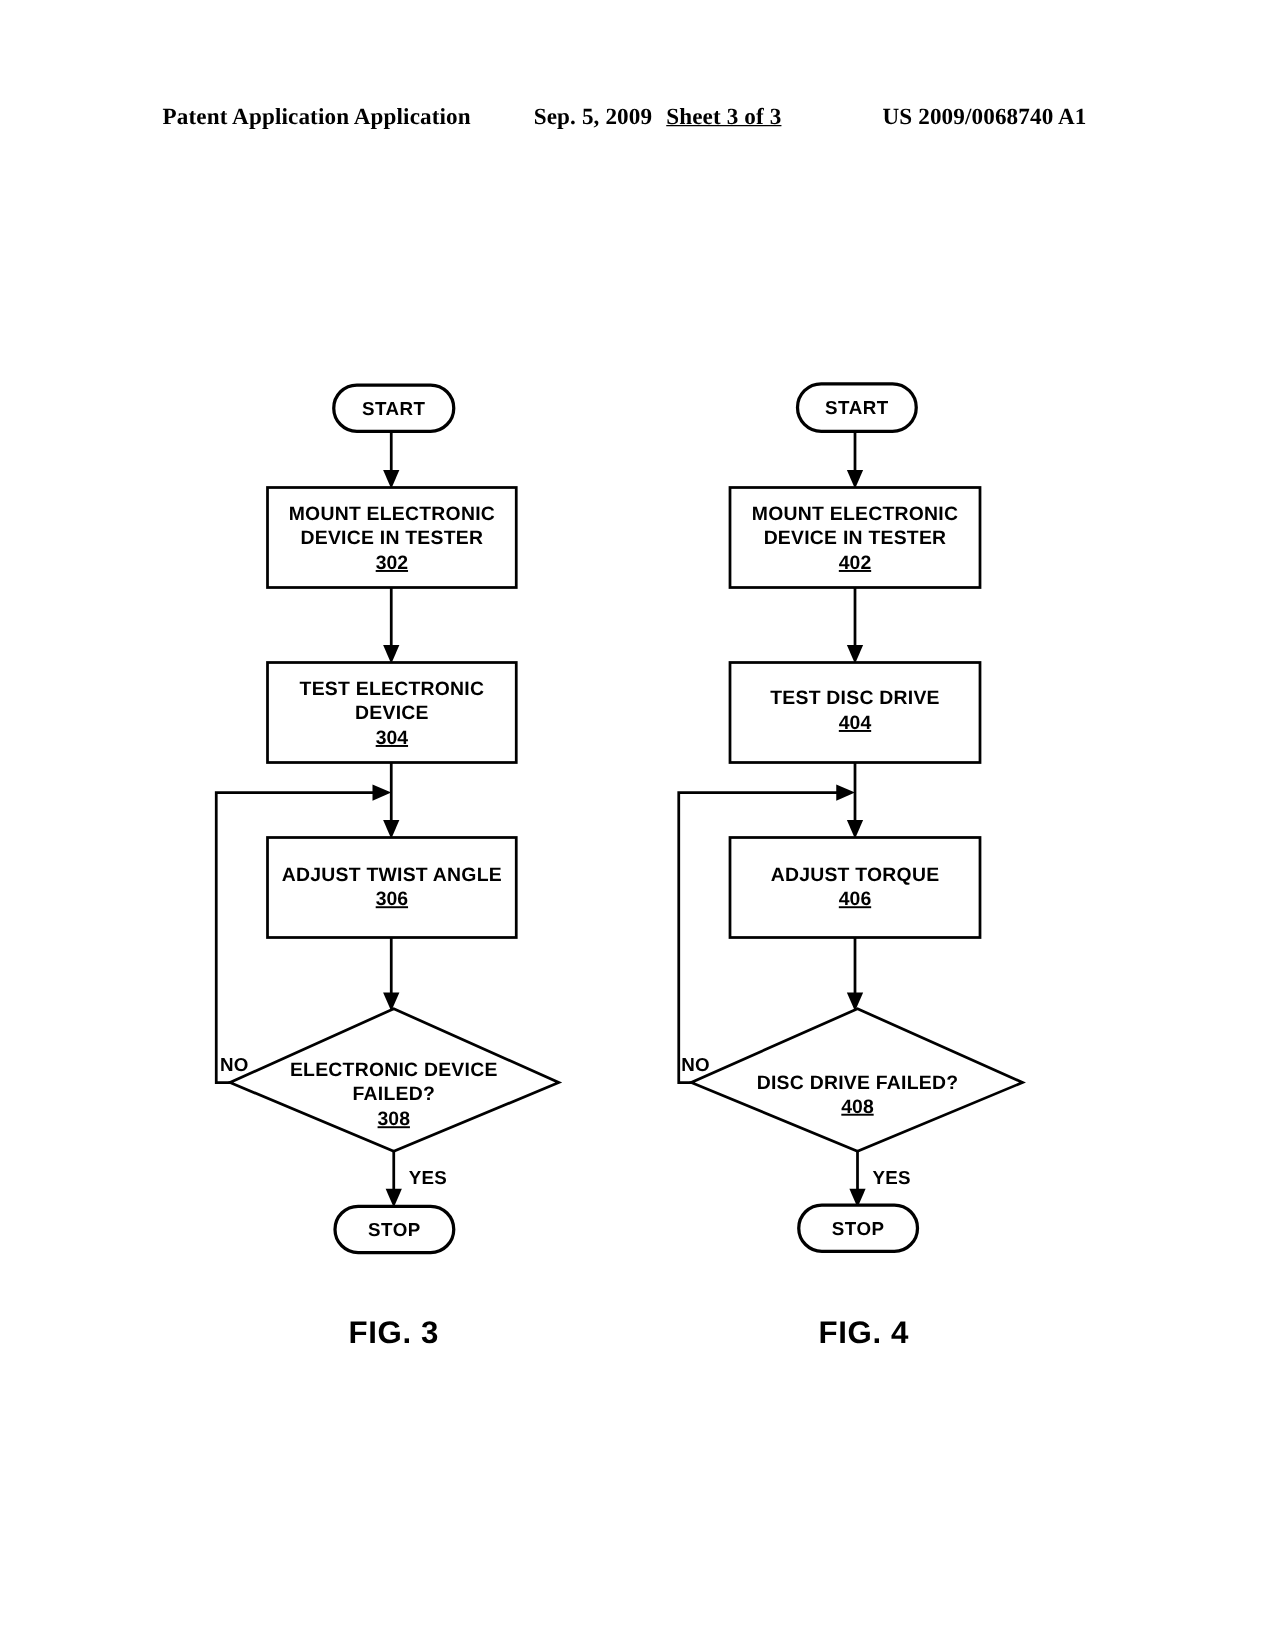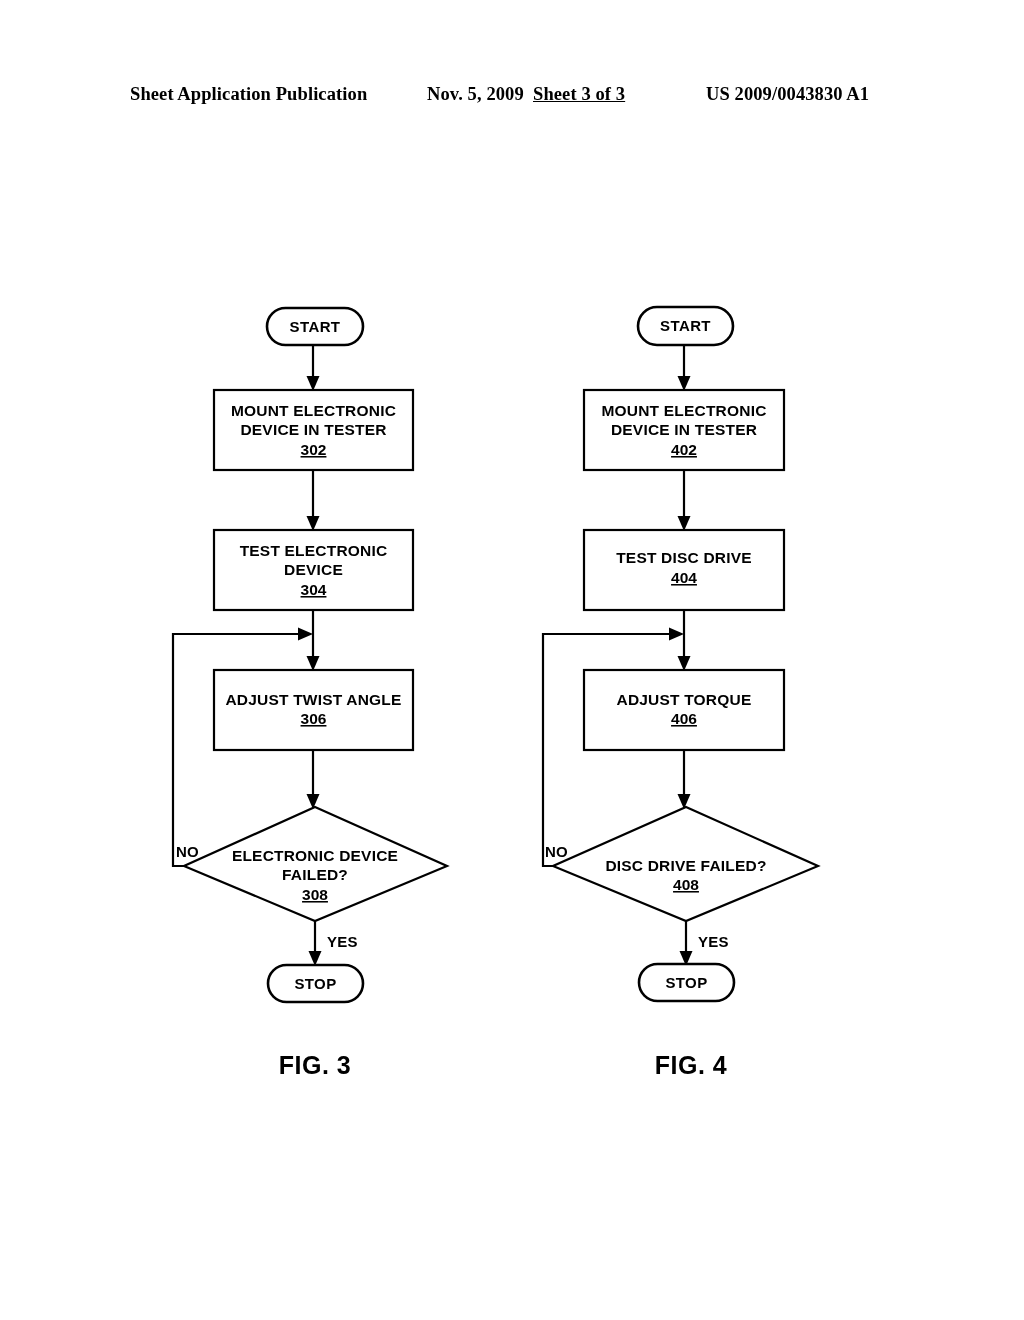--- a/index.html
+++ b/index.html
@@ -112,24 +112,24 @@
     text-anchor: middle;
     letter-spacing: 0.5px;
   }
 </style>
 </head>
 <body>
 
 <div class="page">
 
   <div class="pub-header">
-    <span class="hdr-pub">Sheet Application Publication</span>
-    <span class="hdr-date">Nov. 5, 2009</span>
+    <span class="hdr-pub">Patent Application Application</span>
+    <span class="hdr-date">Sep. 5, 2009</span>
     <span class="hdr-sheet">Sheet 3 of 3</span>
-    <span class="hdr-num">US 2009/0043830 A1</span>
+    <span class="hdr-num">US 2009/0068740 A1</span>
   </div>
 
   <div class="figures">
     <svg class="fig-svg" viewBox="0 0 1024 1320" xmlns="http://www.w3.org/2000/svg">
 
       <g>
 
         <g>
           <rect class="term-shape" x="267" y="308" width="96" height="37" rx="18.5" ry="18.5"></rect>
           <text class="term-label" x="315" y="332">START</text>

